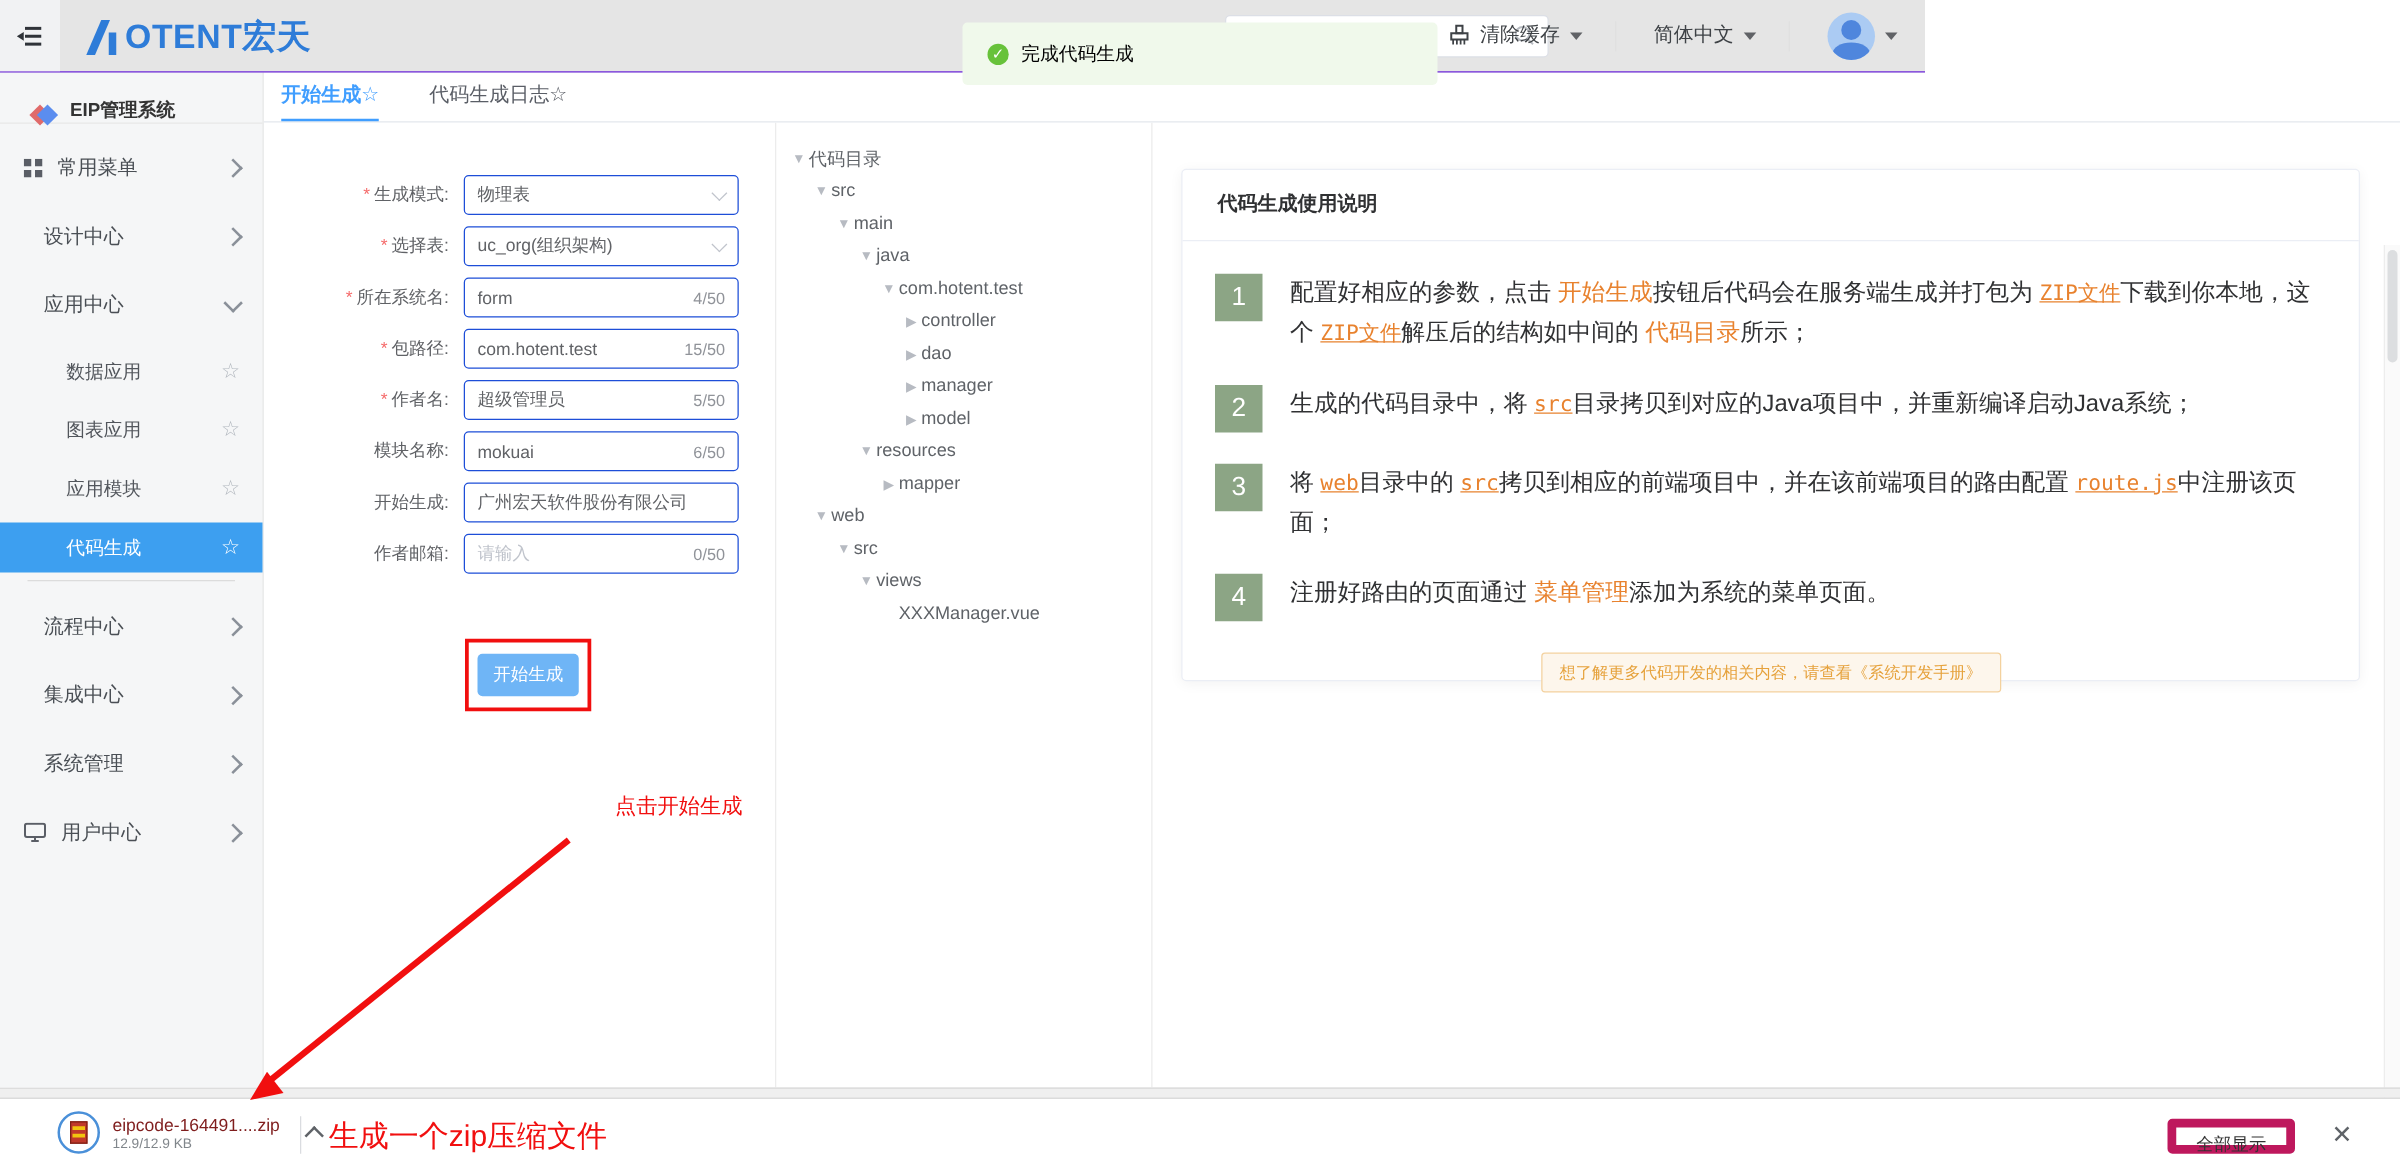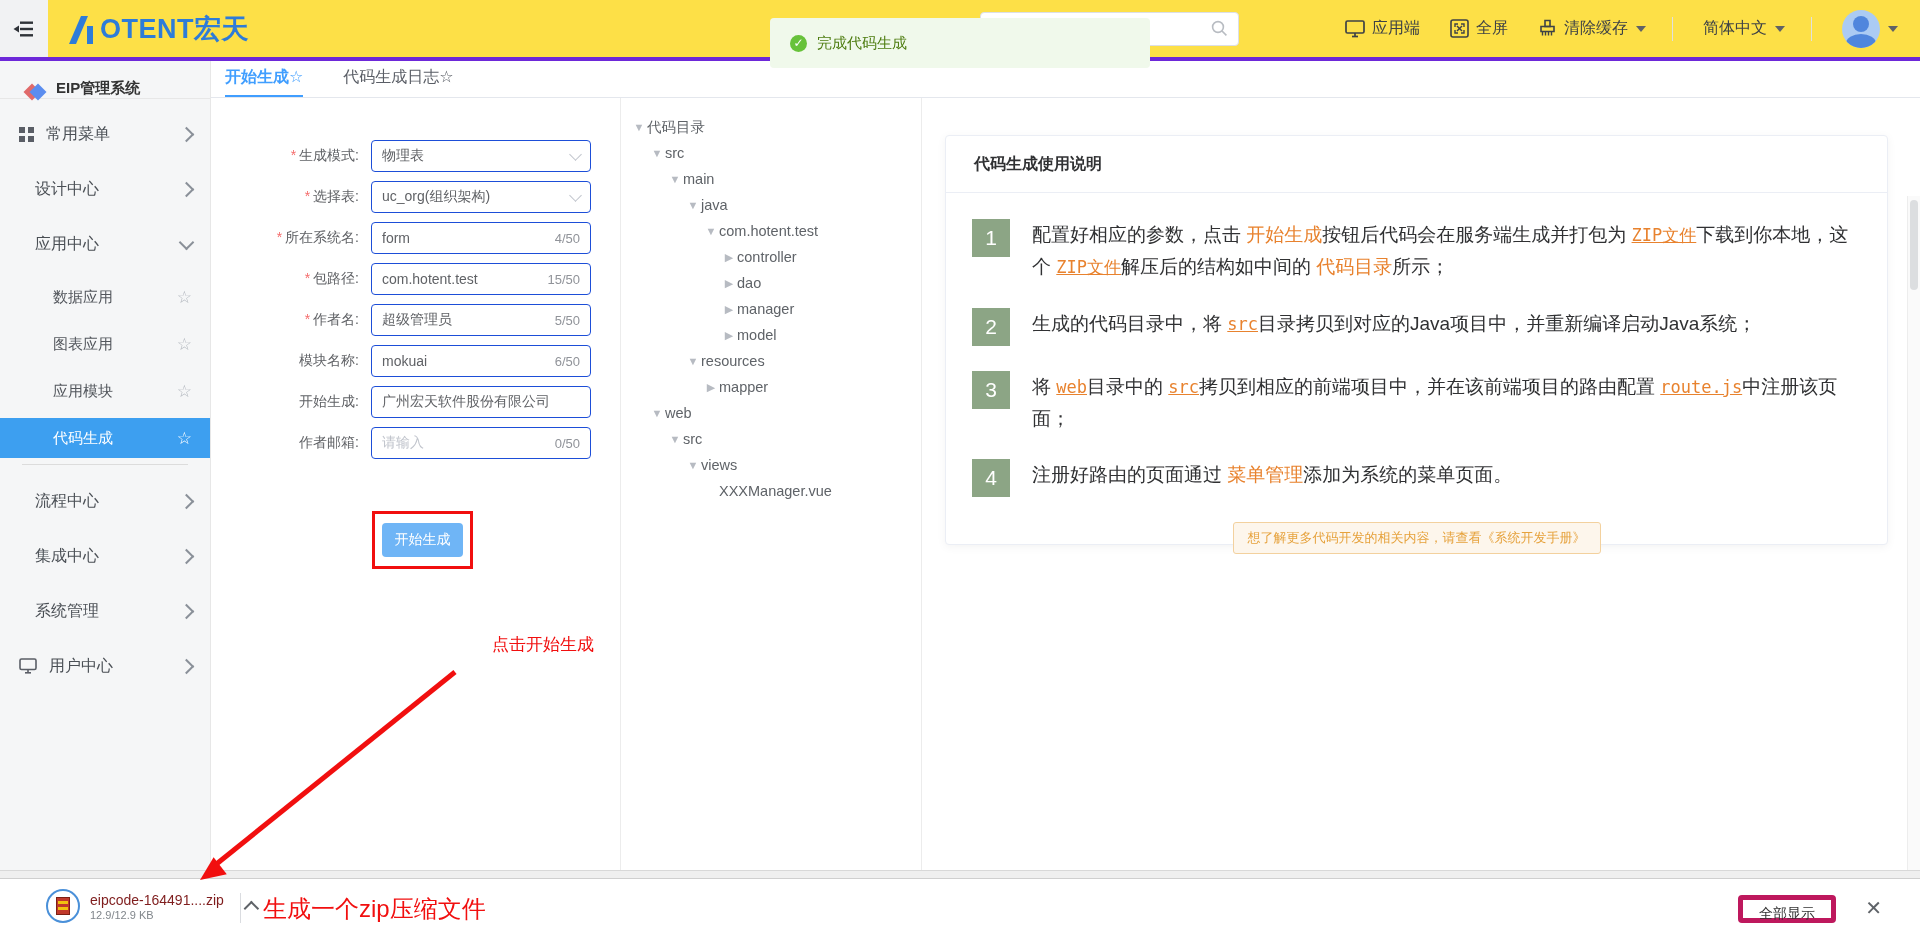--- a/index.html
+++ b/index.html
@@ -1,37 +1,37 @@
 <!DOCTYPE html>
 <html><head>
 <meta charset="utf-8">
 <style>
   html,body{margin:0;padding:0;background:#fff;}
   body{width:1920px;height:937px;position:relative;overflow:hidden;
        font-family:"Liberation Sans","DejaVu Sans",sans-serif;color:#333;}
   
-  .topbar{position:absolute;left:0;top:0;width:1920px;height:57px;background:#fde047;border-bottom:4px solid #6d28d9;z-index:5;}
+  .topbar{position:absolute;left:0;top:0;width:1540px;height:57px;background:#e5e5e5;border-bottom:1px solid #6d28d9;z-index:5;}
   .burger{position:absolute;left:0;top:0;width:48px;height:57px;background:#f1f2f3;display:flex;align-items:center;justify-content:center;cursor:pointer;}
   .logo{position:absolute;left:66px;top:0;height:57px;display:flex;align-items:center;}
   .logo svg{margin-right:4px;}
   .logo-text{font-size:27px;font-weight:800;color:#2e7cd8;letter-spacing:.5px;}
   .search{position:absolute;left:980px;top:12px;width:257px;height:32px;border:1px solid #dcdfe6;border-radius:4px;background:#fff;}
   .search svg{position:absolute;right:10px;top:7px;}
   .toolbar{position:absolute;right:22px;top:0;height:57px;display:flex;align-items:center;font-size:16px;color:#3e4246;}
   .tb-item{display:flex;align-items:center;margin-left:30px;cursor:pointer;white-space:nowrap;}
   .tb-item svg{margin-right:7px;}
   .caret{width:0;height:0;border-left:5px solid transparent;border-right:5px solid transparent;border-top:6px solid #606266;margin-left:8px;}
   .tb-sep{width:1px;height:24px;background:#e0e0e0;margin-left:26px;}
   .avatar{width:38px;height:38px;border-radius:50%;background:#abcbf3;position:relative;overflow:hidden;}
   .avatar .head{position:absolute;left:11px;top:6px;width:16px;height:16px;border-radius:50%;background:#4f86dd;}
   .avatar .bodyp{position:absolute;left:4px;top:24px;width:30px;height:18px;border-radius:50%;background:#4f86dd;}
   
   .toast{position:absolute;left:770px;top:18px;width:380px;height:50px;background:#f0f9eb;border-radius:4px;display:flex;align-items:center;padding-left:20px;box-sizing:border-box;z-index:40;}
   .toast-ic{width:17px;height:17px;border-radius:50%;background:#67c23a;color:#fff;font-size:12px;line-height:17px;text-align:center;margin-right:10px;}
-  .toast-tx{color:#4d7c0f;font-size:15px;}
+  .toast-tx{color:#000000;font-size:15px;}
   
   .sidebar{position:absolute;left:0;top:57px;width:211px;height:813px;background:#f5f6f7;border-right:1px solid #e7e7e7;box-sizing:border-box;z-index:4;}
   .side-title{height:41px;display:flex;align-items:flex-end;border-bottom:1px solid #e7e7e7;padding-left:26px;}
   .diamond{width:12px;height:12px;background:#e06a6a;transform:rotate(45deg);margin-right:4px;}
   .diamond2{width:12px;height:12px;background:#5b8def;transform:rotate(45deg);margin-left:-10px;margin-right:12px;}
   .side-title-tx{font-size:15px;font-weight:bold;color:#333;}
   .menu{padding-top:13px;}
   .mi{height:44px;display:flex;align-items:center;padding:0 18px 0 35px;margin-bottom:11px;font-size:16px;color:#4a4f55;cursor:pointer;}
   .mi.hasicon{padding-left:19px;}
   .mi .micon{margin-right:12px;display:flex;}
@@ -90,21 +90,21 @@
   .zipicon{width:34px;height:34px;border-radius:50%;border:2px solid #4a90d9;background:#fff;box-sizing:border-box;display:flex;align-items:center;justify-content:center;}
   .zipglyph{width:14px;height:18px;background:#c0392b;border:1px solid #7c1f14;box-sizing:border-box;position:relative;}
   .zipglyph:before{content:"";position:absolute;left:1px;top:3px;width:10px;height:3px;background:#f1c40f;}
   .zipglyph:after{content:"";position:absolute;left:1px;top:9px;width:10px;height:3px;background:#f1c40f;}
   .chip-texts{margin-left:10px;}
   .chip-name{font-size:14px;color:#7f1d1d;}
   .chip-size{font-size:11px;color:#80868b;margin-top:1px;}
   .chip-caret{margin-left:24px;width:9px;height:9px;border-left:2px solid #5f6368;border-top:2px solid #5f6368;transform:rotate(45deg) translateY(3px);}
   .shelf-sep{position:absolute;left:240px;top:14px;width:1px;height:30px;background:#dadce0;}
   .annot-zip{position:absolute;left:263px;top:14px;font-size:24px;color:#f10f0f;white-space:nowrap;}
-  .showall{position:absolute;right:84px;top:16px;height:28px;padding:0 16px;border:5px solid #be185d;border-radius:4px;background:#fff;font-size:14px;color:#333;line-height:26px;cursor:pointer;}
+  .showall{position:absolute;right:84px;top:16px;height:28px;padding:0 16px;border:7px solid #be185d;border-radius:4px;background:#fff;font-size:14px;color:#333;line-height:26px;cursor:pointer;}
   .shelf-close{position:absolute;right:38px;top:17px;font-size:20px;color:#5f6368;cursor:pointer;line-height:24px;}
   .arrow-svg{position:absolute;left:0;top:0;width:1920px;height:937px;pointer-events:none;z-index:50;}
 </style>
 </head>
 <body>
 
 <div class="topbar">
   <div class="burger">
     <svg width="24" height="24" viewBox="0 0 24 24">
       <rect x="8" y="4.5" width="13" height="2.4" fill="#2f3338"></rect>

